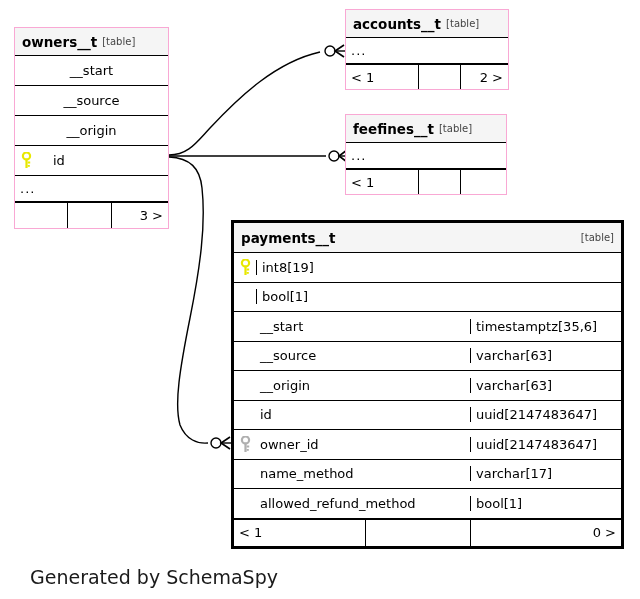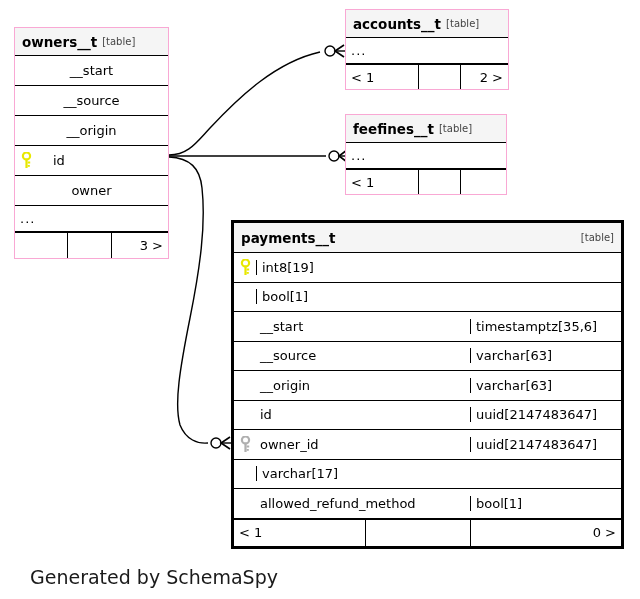--- a/index.html
+++ b/index.html
@@ -198,23 +198,20 @@
       <span class="keyslot">
         <svg class="key-icon" width="11" height="17" viewBox="0 0 11 17" aria-hidden="true">
           <circle cx="5.5" cy="4" r="3.6" fill="none" stroke="#e8e800" stroke-width="2.2"></circle>
           <rect x="4.4" y="6.5" width="2.2" height="9.5" fill="#e8e800"></rect>
           <rect x="6.6" y="9.5" width="2.6" height="2" fill="#e8e800"></rect>
           <rect x="6.6" y="13" width="2.2" height="1.8" fill="#e8e800"></rect>
         </svg>
       </span>
       <span class="colname" style="text-align:left; padding-left:16px;">id</span>
     </div>
-    <div class="row centered" style="height:30px;">
-      <span class="colname">owner</span>
-    </div>
     <div class="row ellipsis" style="height:26px;">
       <span class="colname">...</span>
     </div>
 
     <div class="foot" style="height:26px;">
       <div class="cell left" style="width:52px;"></div>
       <div class="cell mid" style="width:44px;"></div>
       <div class="cell right" style="flex:1 1 auto;">3 &gt;</div>
     </div>
   </div>
@@ -304,20 +301,21 @@
           <rect x="6.6" y="9.5" width="2.6" height="2" fill="#b0b0b0"></rect>
           <rect x="6.6" y="13" width="2.2" height="1.8" fill="#b0b0b0"></rect>
         </svg>
       </span>
       <span class="colname" style="padding-left:4px;">owner_id</span>
       <span class="coltype" style="width:151px;">uuid[2147483647]</span>
     </div>
 
     <div class="row" style="height:29.5px;">
       <span class="keyslot"></span>
+      <span class="colname" style="padding-left:4px;">name_method</span>
       <span class="coltype" style="width:151px;">varchar[17]</span>
     </div>
 
     <div class="row" style="height:29.5px;">
       <span class="keyslot"></span>
       <span class="colname" style="padding-left:4px;">allowed_refund_method</span>
       <span class="coltype" style="width:151px;">bool[1]</span>
     </div>
 
     <div class="foot" style="height:27px;">

